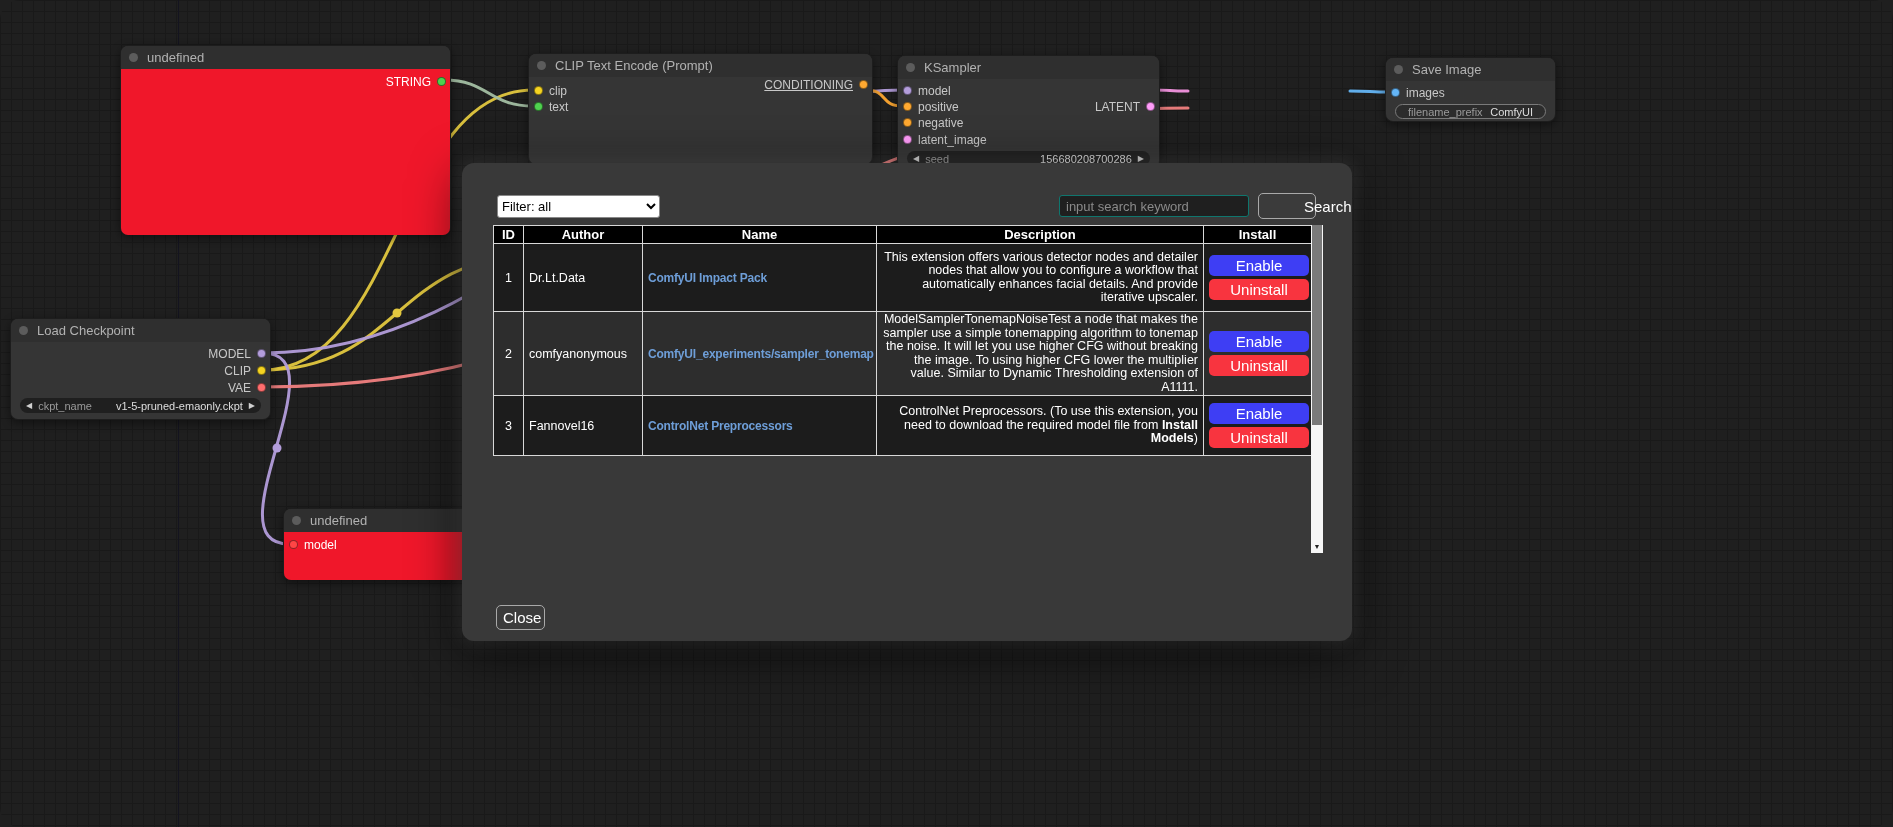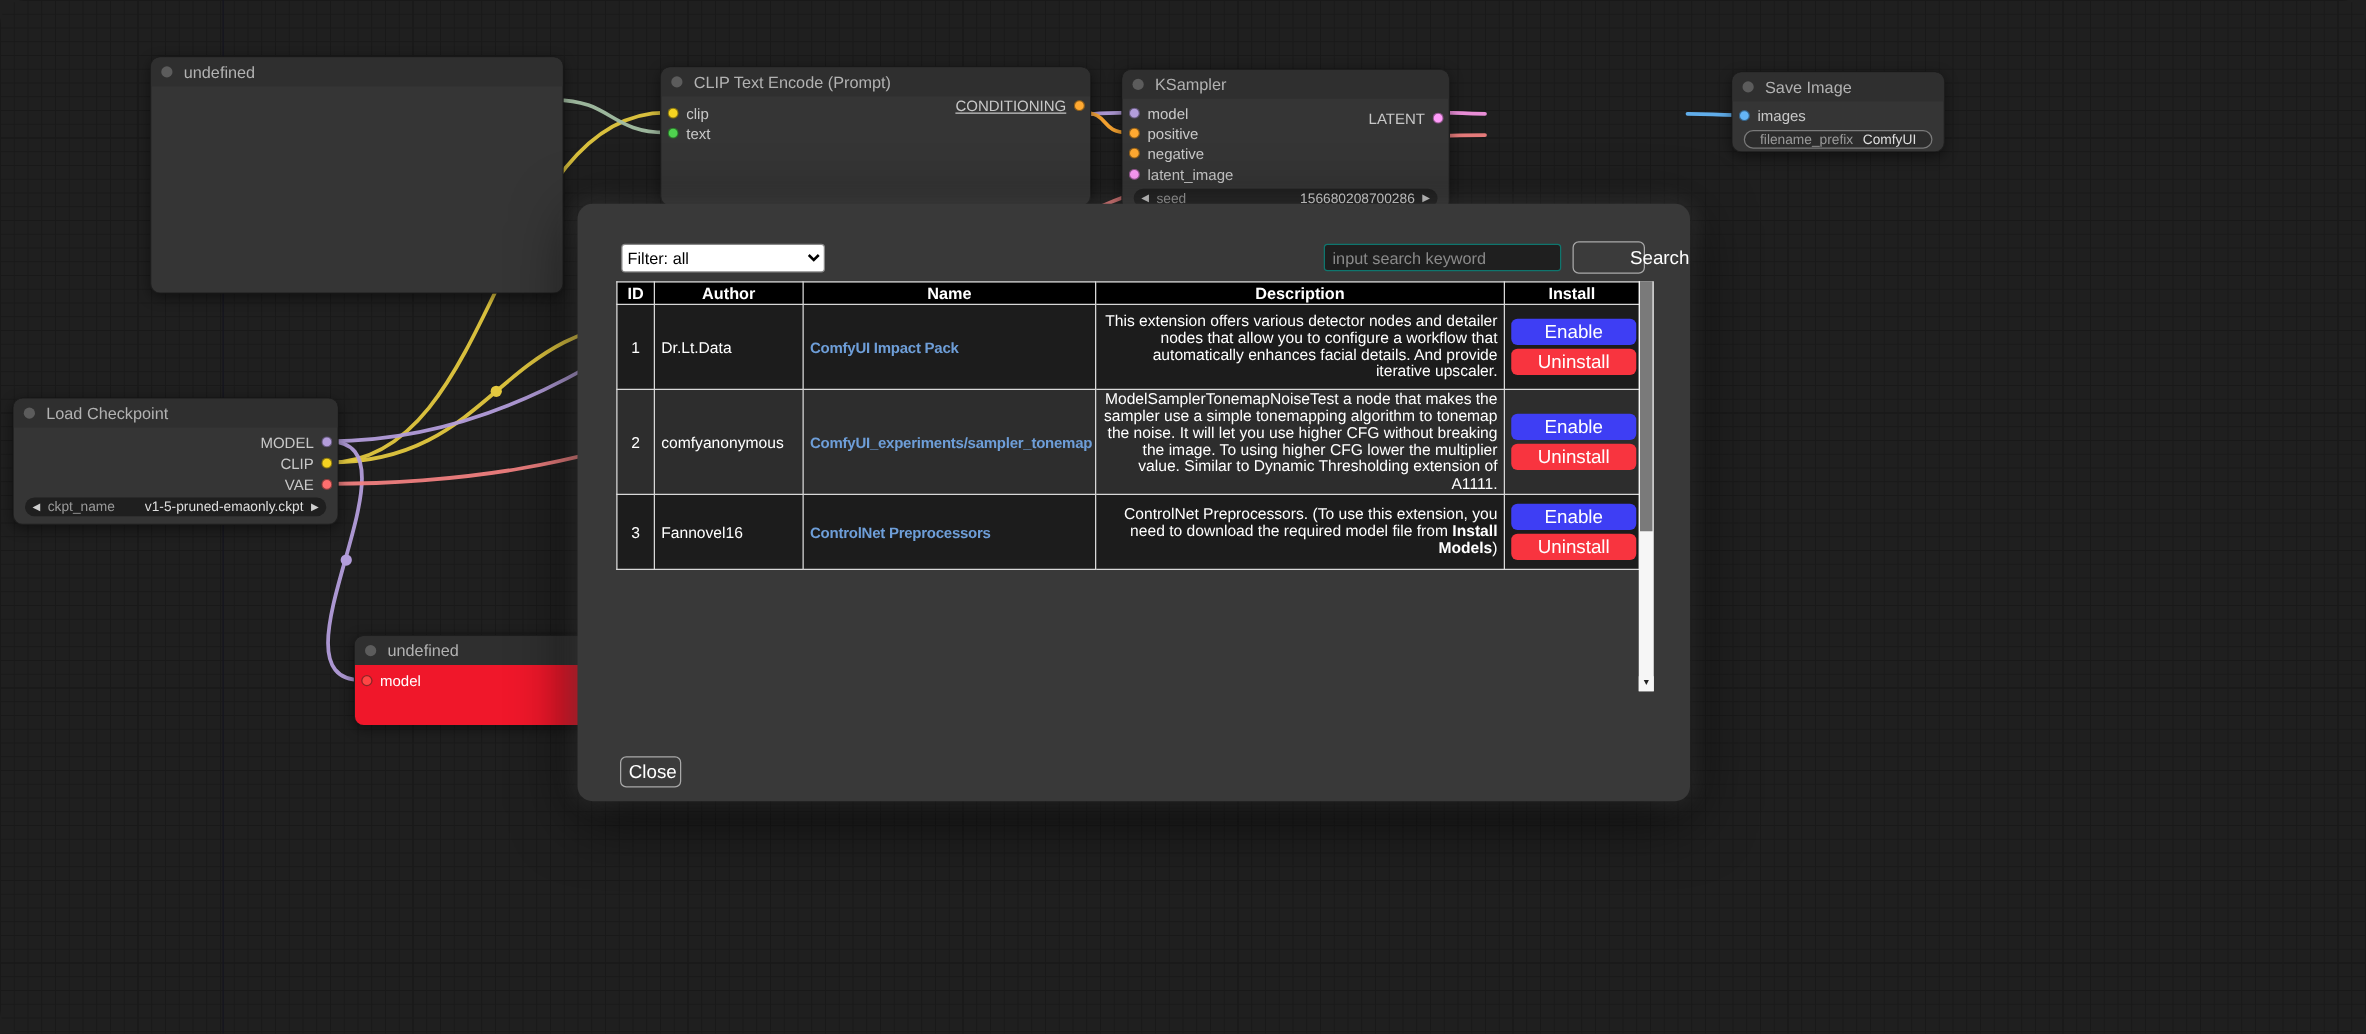--- a/index.html
+++ b/index.html
@@ -90,20 +90,26 @@
     <path d="M1350 91 C 1372 91, 1368 92, 1390 92" stroke="#64b5f6"></path>
     <circle cx="397" cy="313" r="4.5" fill="#e3c83f"></circle>
     <circle cx="277" cy="448" r="4.5" fill="#b39ddb"></circle>
   </svg>
 
   <div class="node" style="left:120px;top:45px;width:331px;height:190px;">
     <div class="node-header">
       <span class="collapse-dot"></span>
       <span class="node-title">undefined</span>
     </div>
+    <div class="node-body body-red" style="height:166px;">
+      <div class="slot out" style="top:5px;">
+        <span class="slot-label on-red">STRING</span>
+        <span class="dot d-string"></span>
+      </div>
+    </div>
   </div>
 
   <div class="node" style="left:528px;top:53px;width:345px;height:112px;">
     <div class="node-header">
       <span class="collapse-dot"></span>
       <span class="node-title">CLIP Text Encode (Prompt)</span>
     </div>
     <div class="node-body">
       <div class="slot in" style="top:6px;">
         <span class="dot d-clip"></span>
@@ -135,21 +141,21 @@
         <span class="slot-label">positive</span>
       </div>
       <div class="slot in" style="top:36px;">
         <span class="dot d-cond"></span>
         <span class="slot-label">negative</span>
       </div>
       <div class="slot in" style="top:53px;">
         <span class="dot d-latent"></span>
         <span class="slot-label">latent_image</span>
       </div>
-      <div class="slot out" style="top:8px;">
+      <div class="slot out" style="top:20px;">
         <span class="slot-label">LATENT</span>
         <span class="dot d-latent"></span>
       </div>
       <div class="widget" style="top:72px;">
         <span class="arrow">◀</span>
         <span class="w-label">seed</span>
         <span class="w-value">156680208700286</span>
         <span class="arrow">▶</span>
       </div>
     </div>

